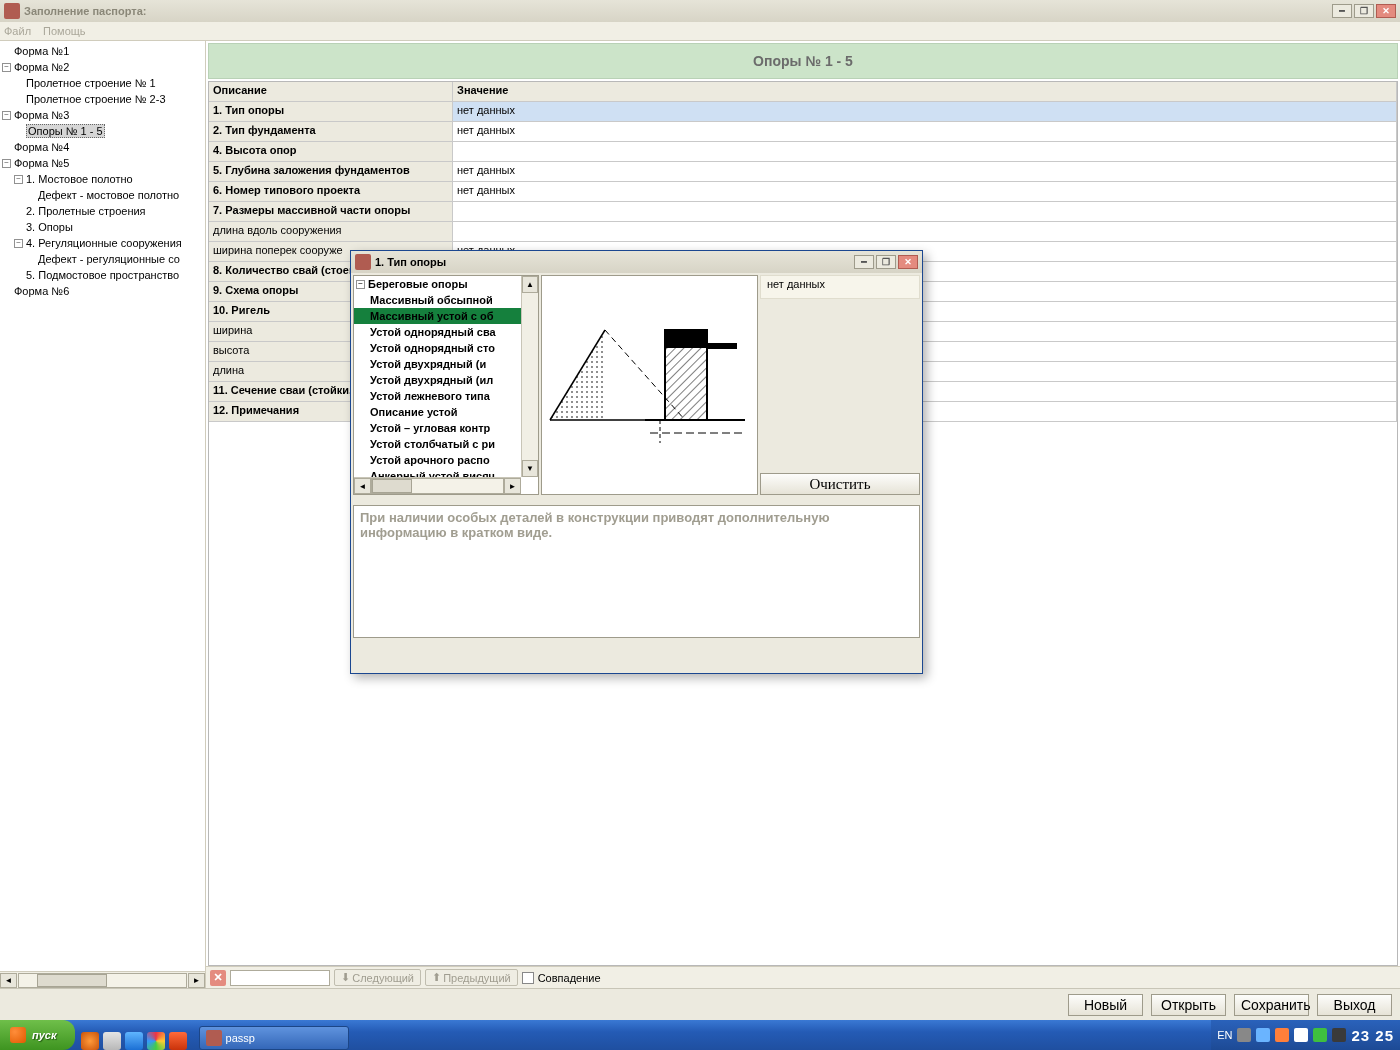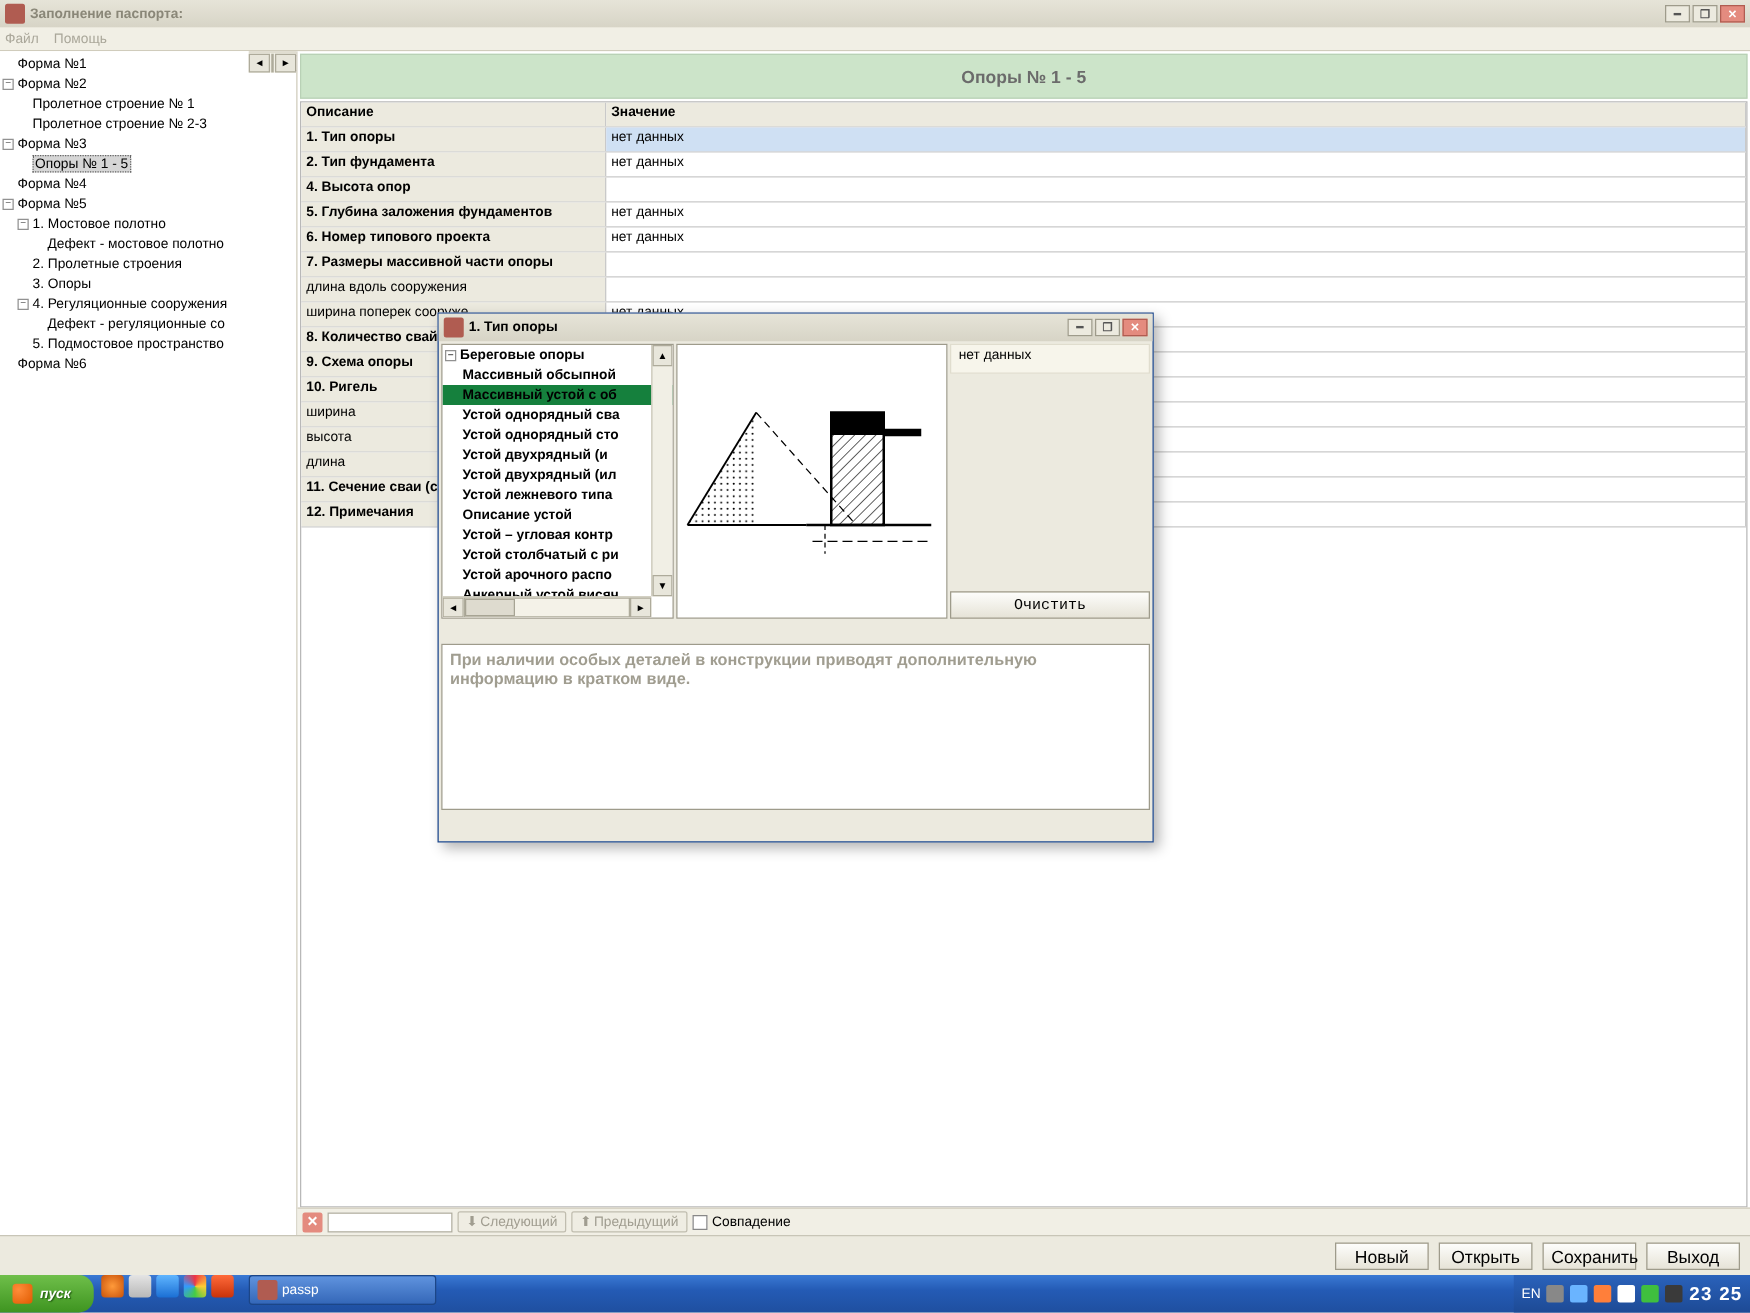--- a/index.html
+++ b/index.html
@@ -4,21 +4,21 @@
 <style>
 html,body{margin:0;padding:0;height:100%;font-family:"Tahoma","Segoe UI",sans-serif;font-size:11px;color:#000;background:#e9e7dc;overflow:hidden}
 *{box-sizing:border-box}
 .window-frame{position:absolute;inset:0;display:flex;flex-direction:column}
 .titlebar{height:22px;background:linear-gradient(#e6e4d8,#d7d4c6);display:flex;align-items:center;padding:0 4px;color:#8a8778;font-weight:bold}
 .titlebar .spacer{flex:1}
 .win-btn{width:20px;height:14px;margin-left:2px;border:1px solid #9e9b8b;background:#eceadf;display:flex;align-items:center;justify-content:center;font-size:9px;color:#555}
 .win-btn.close{background:#e48b7f;color:#fff;border-color:#b05c51}
 .menubar{height:19px;background:#f1efe5;border-bottom:1px solid #d0ccbc;display:flex;align-items:center;padding:0 4px;color:#aaa79a;font-size:11px;gap:12px}
 .body-area{flex:1;display:flex;background:#fff;min-height:0}
-.tree-pane{width:238px;border-right:1px solid #d0ccbc;background:#fff;overflow:hidden;display:flex;flex-direction:row}
+.tree-pane{width:206px;border-right:1px solid #d0ccbc;background:#fff;overflow:hidden;display:flex;flex-direction:column}
 .tree{flex:1;overflow:hidden;padding:2px 0;font-size:11px;color:#000;white-space:nowrap}
 .tree-row{height:16px;display:flex;align-items:center;padding-left:2px}
 .tree-row.sel span.lbl{background:#d6d6d6;border:1px dotted #666;padding:0 1px}
 .tree-toggle{width:9px;height:9px;border:1px solid #919191;display:inline-flex;align-items:center;justify-content:center;font-size:8px;line-height:1;margin-right:3px;background:#fff;color:#555}
 .tree-spacer{display:inline-block;width:12px}
 .hscroll{height:17px;border-top:1px solid #d0ccbc;background:#f1efe5;display:flex;align-items:center}
 .hscroll .arrow{width:17px;height:15px;border:1px solid #aeab9b;background:#e8e6db;display:flex;align-items:center;justify-content:center;font-size:8px}
 .hscroll .track{flex:1;height:15px;border:1px solid #aeab9b;background:#f4f2e8;position:relative;margin:0 1px}
 .hscroll .thumb{position:absolute;left:18px;top:0;bottom:0;width:70px;background:#dedbcf;border:1px solid #a7a494}
 .main-pane{flex:1;display:flex;flex-direction:column;min-width:0}
@@ -31,21 +31,21 @@
 .gcell.val{flex:1}
 .grow.header .gcell{background:#eceadf;font-weight:bold}
 .grow.selrow .gcell.val{background:#cfe0f3}
 .findbar{height:22px;background:#f1efe5;border-top:1px solid #d0ccbc;display:flex;align-items:center;padding:2px 4px;gap:4px;font-size:11px}
 .findbar .x{width:16px;height:16px;background:#e48b7f;color:#fff;display:flex;align-items:center;justify-content:center;font-weight:bold;border-radius:2px}
 .findbar input.find{width:100px;height:16px;border:1px solid #aeab9b;background:#fff;font-size:11px;padding:0 2px}
 .findbar .fb{border:1px solid #c0bdaf;background:#efede3;padding:1px 6px;border-radius:2px;color:#a09d90;display:flex;align-items:center;gap:2px}
 .findbar .cb{width:12px;height:12px;border:1px solid #888;background:#fff;display:inline-block}
 .bottom-buttons{height:32px;background:#eceadf;border-top:1px solid #c8c5b7;display:flex;align-items:center;justify-content:flex-end;padding:4px 8px;gap:8px}
 .bottom-buttons button{width:75px;height:22px;border:1px solid #9e9b8b;background:linear-gradient(#fdfdfb,#e6e3d7);font-size:14px;font-family:inherit}
-.taskbar{height:30px;background:linear-gradient(#3a79d4,#245bb5 40%,#1f4fa0);display:flex;align-items:flex-start;color:#fff;font-size:11px}
+.taskbar{height:30px;background:linear-gradient(#3a79d4,#245bb5 40%,#1f4fa0);display:flex;align-items:flex-end;color:#fff;font-size:11px}
 .start{height:30px;padding:0 18px 0 10px;background:linear-gradient(#6fbf4a,#3e9420);display:flex;align-items:center;gap:6px;font-weight:bold;font-style:italic;border-radius:0 12px 12px 0;text-shadow:1px 1px 1px #235b12}
 .start-orb{width:16px;height:16px;border-radius:3px;background:radial-gradient(circle at 30% 30%,#ff8d3a,#e05a00)}
 .tb-icons{display:flex;gap:4px;padding:0 6px}
 .tb-ico{width:18px;height:18px;border-radius:3px}
 .task-btn{height:24px;width:150px;margin-left:6px;background:linear-gradient(#5f93de,#3467b8);border:1px solid #1c4687;border-radius:3px;display:flex;align-items:center;padding:0 6px;gap:4px;color:#fff}
 .tray{margin-left:auto;display:flex;align-items:center;padding:0 6px;gap:5px;background:linear-gradient(#2a62bb,#1d4a95);height:30px}
 .tray .clock{font-family:"Arial";font-weight:bold;font-size:15px;letter-spacing:1px}
 
 .modal{position:absolute;left:350px;top:250px;width:573px;height:424px;background:#eceadf;border:1px solid #1b4790;box-shadow:4px 4px 10px rgba(0,0,0,.3);display:flex;flex-direction:column}
 .modal .m-title{height:22px;background:linear-gradient(#e6e4d8,#d7d4c6);display:flex;align-items:center;padding:0 4px;font-weight:bold;font-size:11px;color:#000}
@@ -62,22 +62,22 @@
 .m-list .vscroll .va{height:17px;border:1px solid #aeab9b;background:#e8e6db;display:flex;align-items:center;justify-content:center;font-size:8px}
 .m-list .hscr{position:absolute;left:0;right:17px;bottom:0;height:17px;background:#f1efe5;border-top:1px solid #c8c5b7;display:flex}
 .m-list .hscr .ha{width:17px;border:1px solid #aeab9b;background:#e8e6db;display:flex;align-items:center;justify-content:center;font-size:8px}
 .m-list .hscr .ht{flex:1;border:1px solid #aeab9b;background:#f4f2e8;position:relative}
 .m-list .hscr .thumb{position:absolute;left:0;top:0;bottom:0;width:40px;background:#dedbcf;border:1px solid #a7a494}
 .m-preview{flex:1;border:1px solid #9e9b8b;background:#fff;margin-left:2px;display:flex;align-items:center;justify-content:center;position:relative}
 .m-preview svg{width:210px;height:120px}
 .m-right{width:160px;display:flex;flex-direction:column;margin-left:2px}
 .m-datalabel{height:24px;border:1px solid #e0ddce;background:#f7f5eb;padding:2px 6px;font-size:11px}
 .m-right .spacer{flex:1}
-.m-clear{height:22px;border:1px solid #9e9b8b;background:linear-gradient(#fdfdfb,#e6e3d7);font-size:12px;font-family:Liberation Mono, monospace}
-.m-note{border:1px solid #9e9b8b;background:#fff;color:#a09d90;font-size:13px;font-weight:bold;padding:4px 6px;height:133px;margin-top:20px;overflow:hidden}
+.m-clear{height:22px;border:1px solid #9e9b8b;background:linear-gradient(#fdfdfb,#e6e3d7);font-size:15px;font-family:Liberation Serif, serif}
+.m-note{border:1px solid #9e9b8b;background:#fff;color:#a09d90;font-size:13px;font-weight:bold;padding:4px 6px;height:133px;margin-top:10px;overflow:hidden}
 .m-buttons{height:32px;display:flex;align-items:center;justify-content:flex-end;gap:8px;padding:4px 6px;border-top:1px solid #c8c5b7;background:#eceadf}
 .m-buttons button{width:68px;height:22px;border:1px solid #9e9b8b;background:linear-gradient(#fdfdfb,#e6e3d7);font-size:11px;font-family:inherit}
 .tray-ico{width:14px;height:14px;border-radius:2px}
 </style>
 </head>
 <body>
 
 <div class="window-frame">
   <div class="titlebar">
     <span style="width:16px;height:16px;background:#b05c51;margin-right:4px;border-radius:2px"></span>

